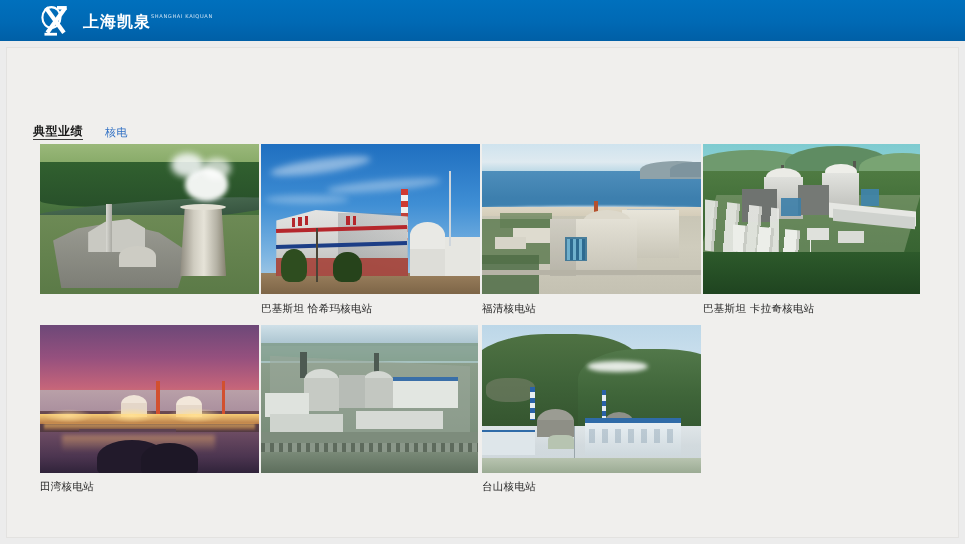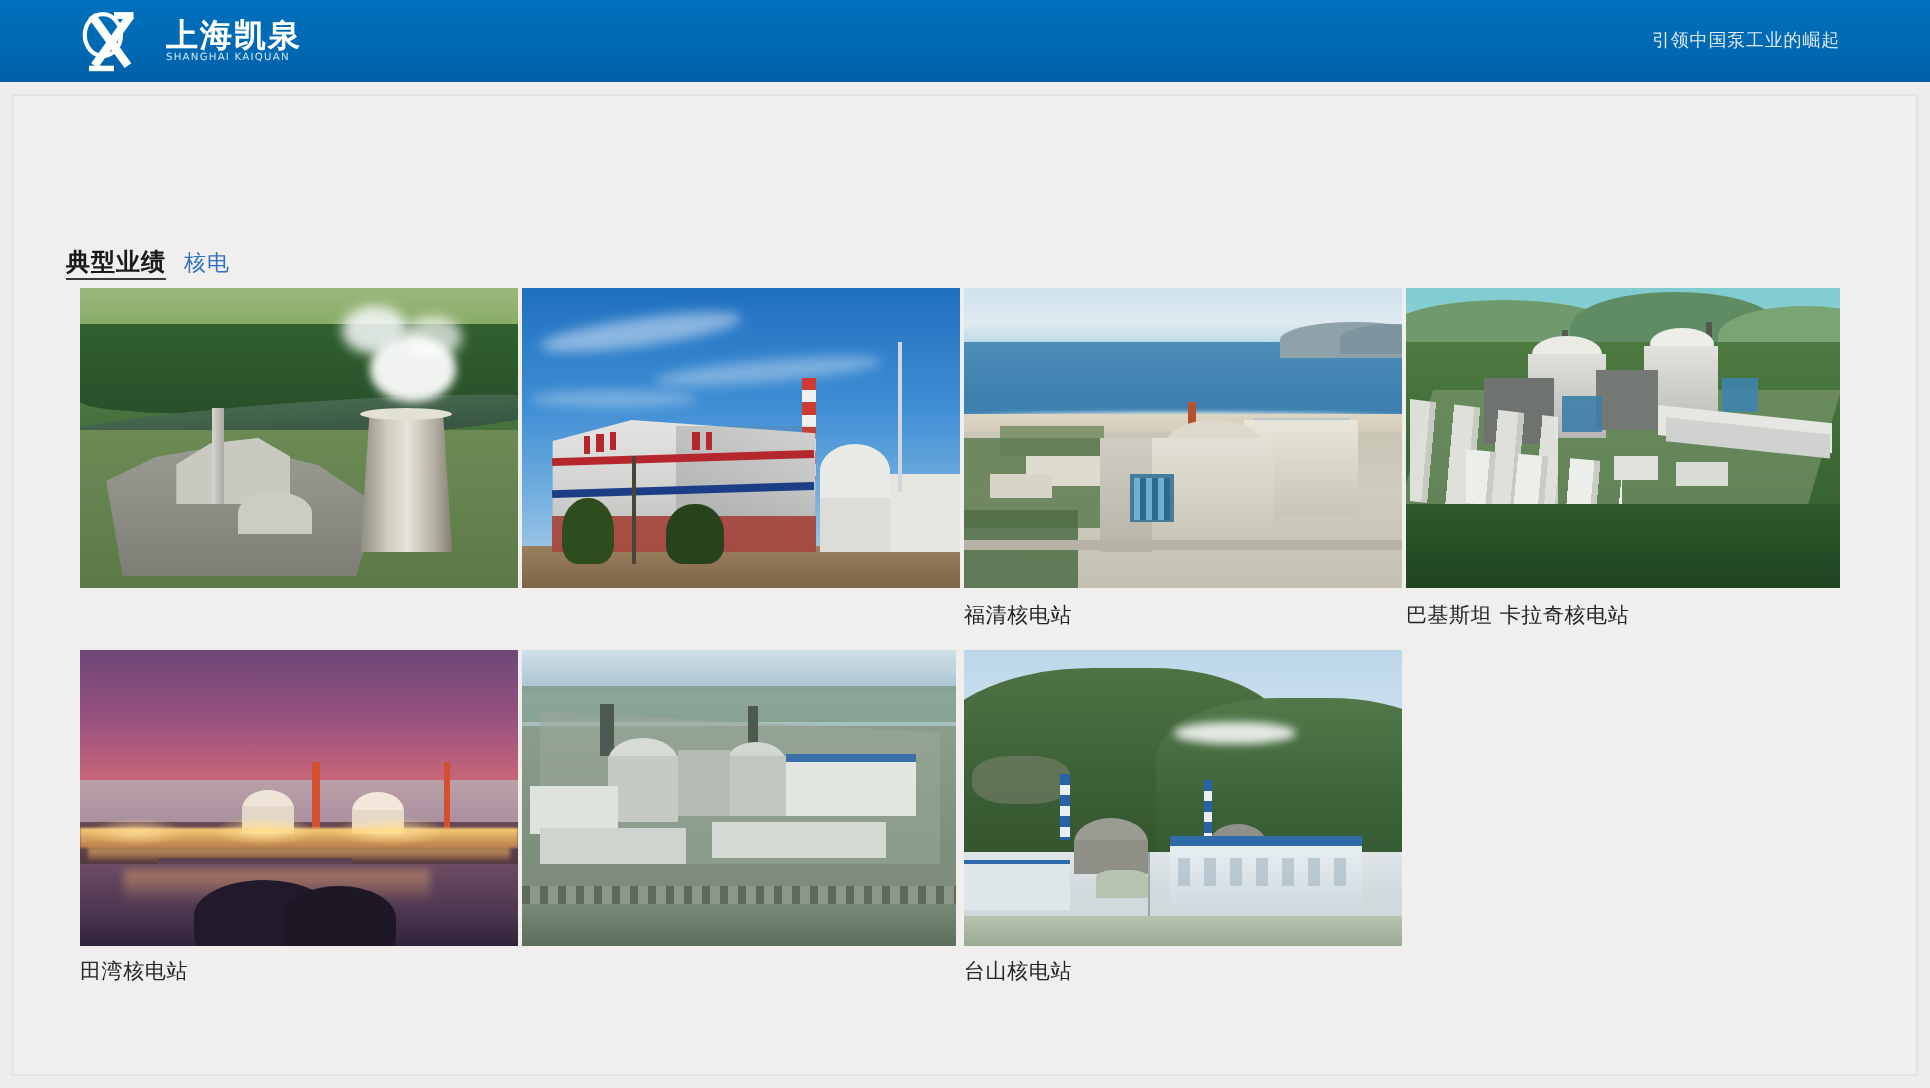--- a/index.html
+++ b/index.html
@@ -10,21 +10,21 @@
   }
   
   .header{
     position:relative;width:965px;height:41px;
     background:#0069b5;
     background:linear-gradient(180deg,#0070bd 0%,#0069b4 55%,#005fa6 100%);
     display:flex;align-items:center;
   }
   .logo-wrap{position:absolute;left:36px;top:5px;display:flex;align-items:center;height:32px;}
   .logo-mark{width:42px;height:32px;}
-  .logo-text{display:flex;flex-direction:column;justify-content:center;margin-left:5px;}
+  .logo-text{display:flex;flex-direction:row;justify-content:center;margin-left:5px;}
   .logo-cn{
     color:#fff;font-size:16px;font-weight:bold;line-height:17px;
     letter-spacing:1px;white-space:nowrap;
   }
   .logo-en{
     color:#cfe4f4;font-size:5px;line-height:7px;letter-spacing:.6px;
     white-space:nowrap;transform:scaleX(1.02);transform-origin:left center;
   }
   .tagline{
     position:absolute;right:45px;top:0;height:41px;display:flex;align-items:center;
@@ -34,21 +34,21 @@
   .page{
     position:relative;width:965px;height:503px;
     background:#ececec;
   }
   .sheet{
     position:absolute;left:7px;top:7px;width:951px;height:489px;
     background:#f0efed;
     box-shadow:0 0 0 1px #e3e2e0;
   }
   .title-row{
-    position:absolute;left:33px;top:83px;display:flex;align-items:center;gap:9px;
+    position:absolute;left:33px;top:83px;display:flex;align-items:flex-end;gap:22px;
   }
   .title-main{
     font-size:12px;color:#1a1a1a;font-weight:bold;
     border-bottom:1px solid #3a3a3a;padding-bottom:1px;line-height:14px;
     letter-spacing:.5px;
   }
   .title-sub{
     font-size:11px;color:#2f6fc4;line-height:14px;letter-spacing:.5px;
   }
   
@@ -257,21 +257,20 @@
       <path d="M14 4 L40 40" stroke="#ffffff" stroke-width="6" fill="none"></path>
       <path d="M42 4 L16 40" stroke="#ffffff" stroke-width="6" fill="none"></path>
       <path d="M30 4 L44 4" stroke="#ffffff" stroke-width="5" fill="none"></path>
       <path d="M12 42 L30 42" stroke="#ffffff" stroke-width="4" fill="none"></path>
     </svg>
     <div class="logo-text">
       <div class="logo-cn">上海凯泉</div>
       <div class="logo-en">SHANGHAI KAIQUAN</div>
     </div>
   </div>
-  <div class="tagline">引领中国泵工业的崛起</div>
 </div>
 
 <div class="page">
   <div class="sheet"></div>
 
   <div class="title-row">
     <span class="title-main">典型业绩</span>
     <span class="title-sub">核电</span>
   </div>
 
@@ -317,20 +316,21 @@
             <div class="lay i2-redbase"></div>
           <div class="lay i2-stripe-a"></div>
             <div class="lay i2-stripe-b"></div>
             <div class="lay i2-stripe-c"></div>
           <div class="lay i2-stripe-d"></div>
             <div class="lay i2-stripe-e"></div>
           <div class="lay i2-pole"></div>
             <div class="lay i2-tree1"></div>
             <div class="lay i2-tree2"></div>
         </div>
+        <div class="caption">巴基斯坦 恰希玛核电站</div>
       </div>
 
       <div class="cell c4">
         <div class="thumb">
           <div class="sky i4-sky"></div>
           <div class="lay i4-sea"></div>
           <div class="lay i4-mount"></div>
             <div class="lay i4-mount2"></div>
           <div class="lay i4-surf"></div>
             <div class="lay i4-beach"></div>

